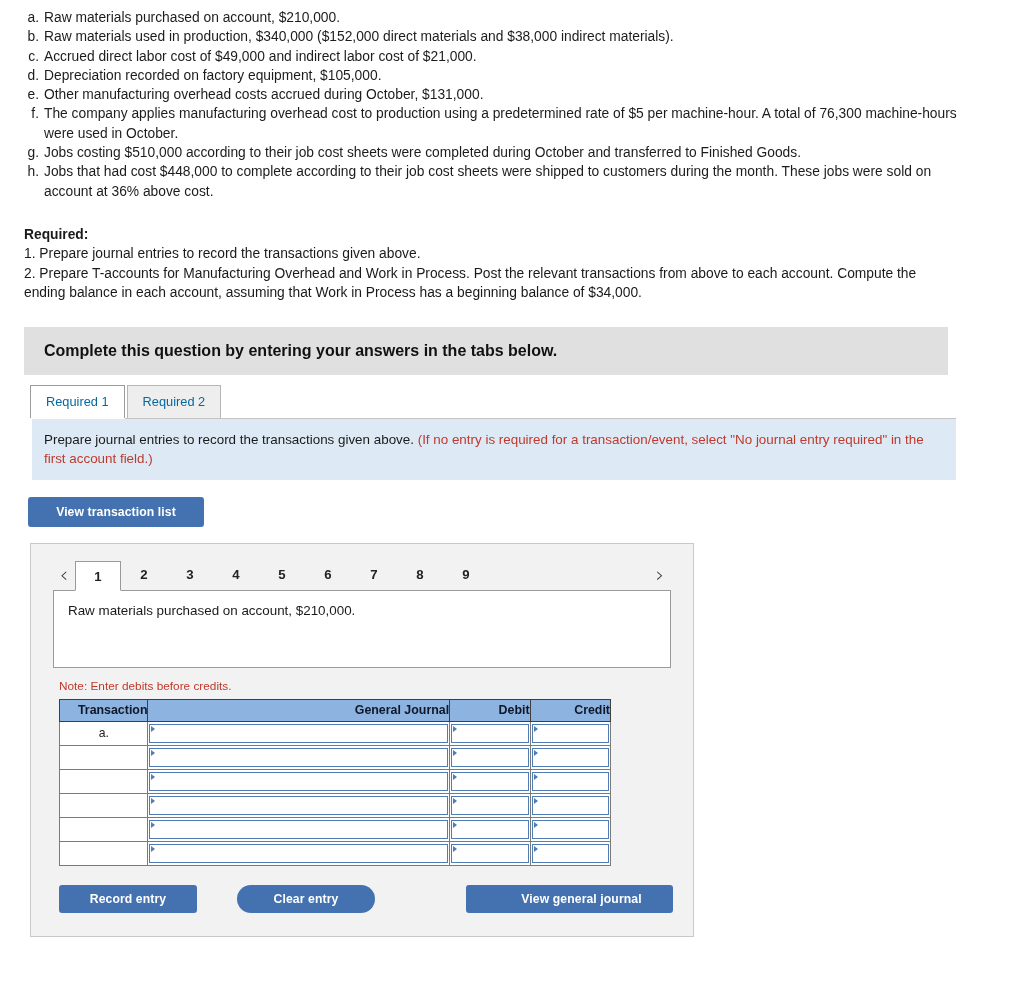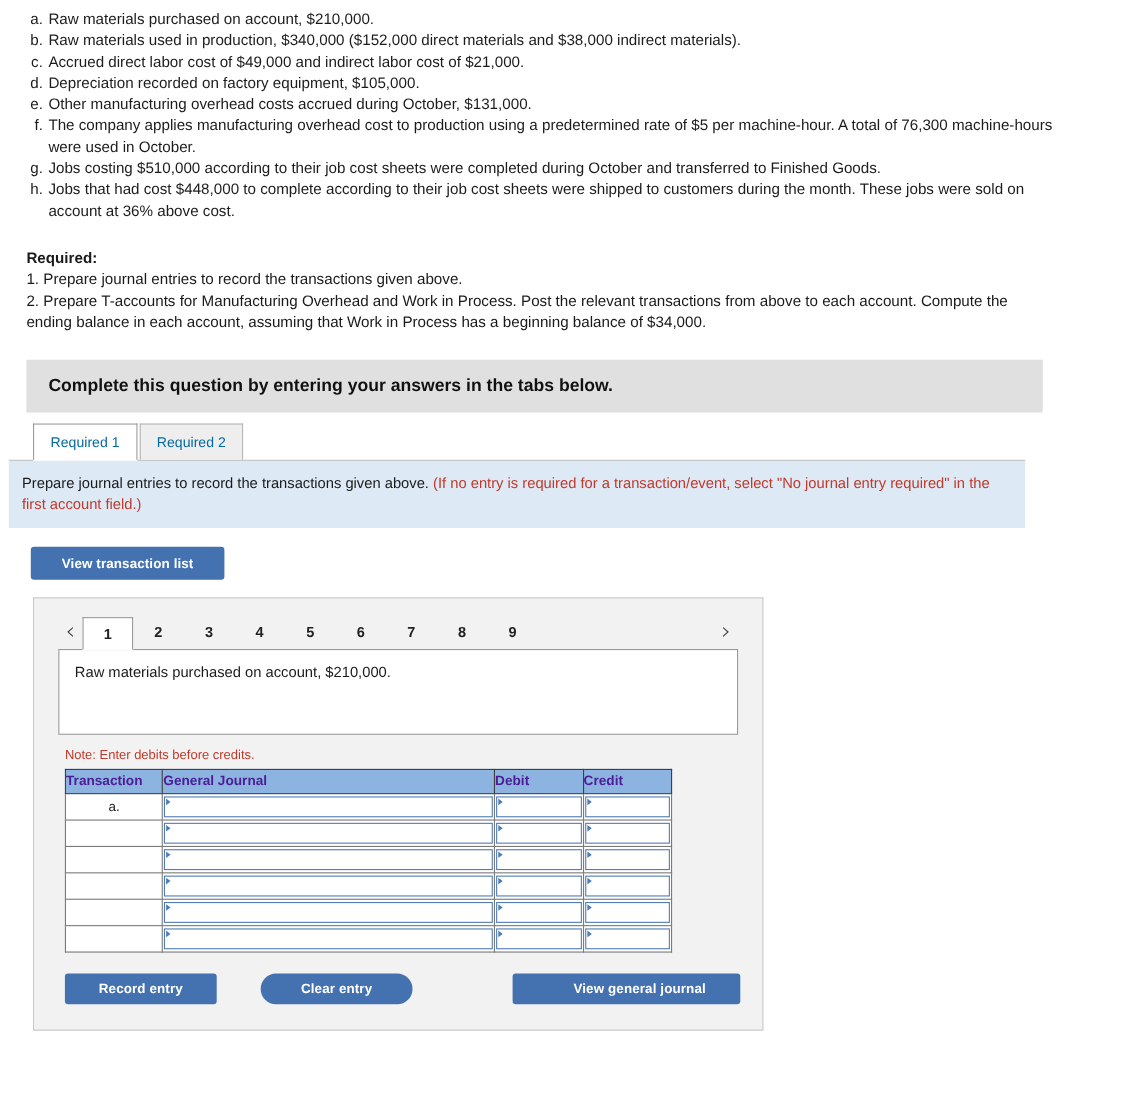--- a/index.html
+++ b/index.html
@@ -88,21 +88,21 @@
   .tab.active {
     background: #ffffff;
     border-color: #9b9b9b;
     position: relative;
     z-index: 3;
     box-shadow: 0 1px 0 0 #ffffff;
   }
 
   
   .instr {
-    margin: 0 0 0 8px;
+    margin: 0 0 0 32px;
     width: 900px;
     background: #ddeaf6;
     border-top: 1px solid #c4c4c4;
     padding: 11px 12px 12px 12px;
     font-size: 13.4px;
     line-height: 19px;
   }
   .instr .red { color: #c0392b; }
 
   
@@ -213,24 +213,24 @@
     border-collapse: collapse;
     width: 552px;
     table-layout: fixed;
     border: 1px solid #8a8a8a;
   }
   table.jtable th {
     background: #8db3e0;
     border: 1px solid #3f3f3f;
     font-size: 12.4px;
     font-weight: bold;
-    color: #4c1d95;
+    color: #0f172a;
     height: 21px;
     padding: 0;
-    text-align: left;
+    text-align: right;
   }
   table.jtable td {
     border: 1px solid #7a7a7a;
     padding: 0;
     height: 23px;
     background: #ffffff;
   }
   td.c-trans {
     text-align: center;
     font-size: 12.2px;

